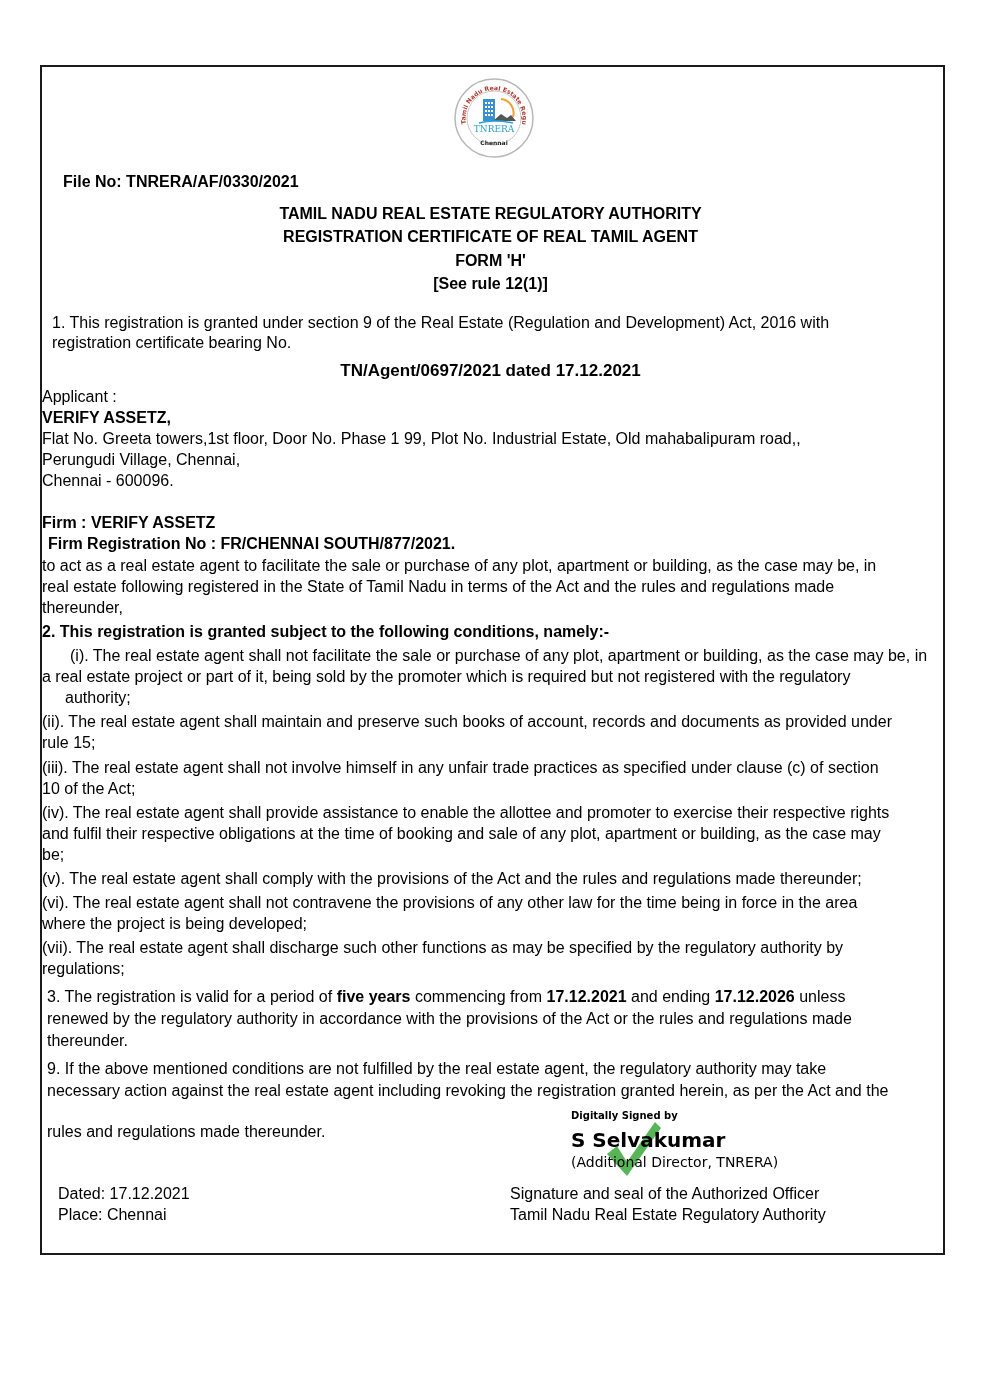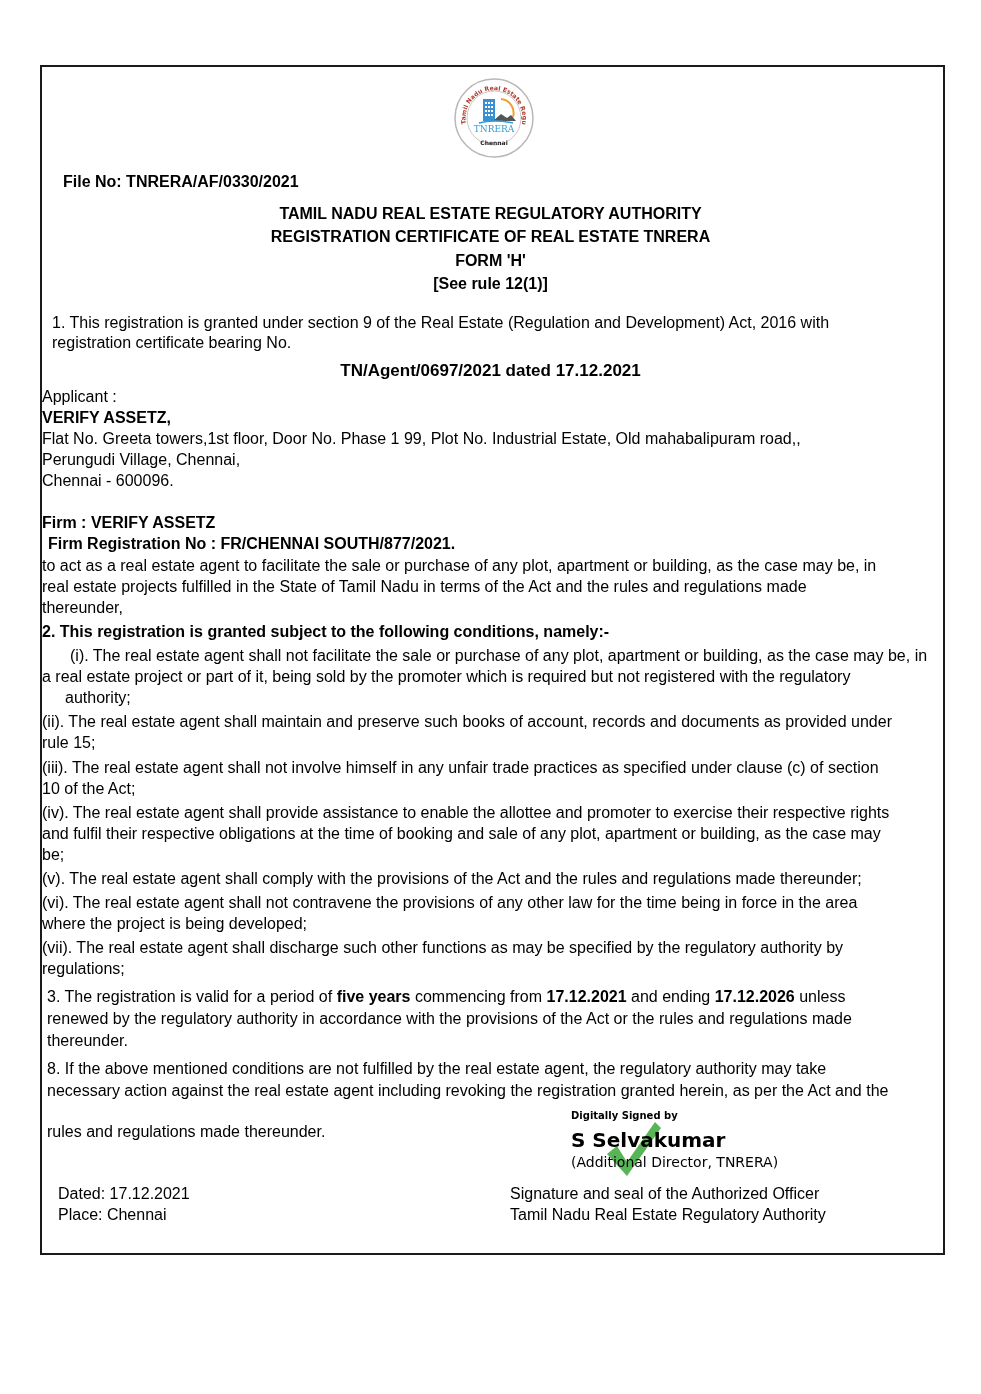--- a/index.html
+++ b/index.html
@@ -50,38 +50,38 @@
     <path d="M 40 44 L 48 37 L 54 41 L 58 38 L 63 44 Z" fill="#555"></path>
     <path d="M 26 46 Q 41 42 60 46" fill="none" stroke="#2a9fd6" stroke-width="1.5"></path>
     <text x="41" y="55" text-anchor="middle" font-family="DejaVu Serif, serif" font-size="9" fill="#2a9fd6">TNRERA</text>
     <text x="41" y="68" text-anchor="middle" font-family="DejaVu Sans, sans-serif" font-size="6" font-weight="bold" fill="#222">Chennai</text>
   </svg>
 </div>
 
 <div class="abs txt b" style="left:63px; top:171px;">File No: TNRERA/AF/0330/2021</div>
 
 <div class="abs txt b center" style="top:203px;">TAMIL NADU REAL ESTATE REGULATORY AUTHORITY</div>
-<div class="abs txt b center" style="top:226px;">REGISTRATION CERTIFICATE OF REAL ESTATE TNRERA</div>
+<div class="abs txt b center" style="top:226px;">REGISTRATION CERTIFICATE OF REAL TAMIL AGENT</div>
 <div class="abs txt b center" style="top:250px;">FORM 'H'</div>
 <div class="abs txt b center" style="top:273px;">[See rule 12(1)]</div>
 
 <div class="abs txt" style="left:52px; top:312px;">1. This registration is granted under section 9 of the Real Estate (Regulation and Development) Act, 2016 with</div>
 <div class="abs txt" style="left:52px; top:332px;">registration certificate bearing No.</div>
 <div class="abs b center" style="top:360px; font-size:17px; line-height:22px;">TN/Agent/0697/2021 dated 17.12.2021</div>
 
 <div class="abs txt" style="left:42px; top:386px;">Applicant :</div>
 <div class="abs txt b" style="left:42px; top:407px;">VERIFY ASSETZ,</div>
 <div class="abs txt" style="left:42px; top:428px;">Flat No. Greeta towers,1st floor, Door No. Phase 1 99, Plot No. Industrial Estate, Old mahabalipuram road,,</div>
 <div class="abs txt" style="left:42px; top:449px;">Perungudi Village, Chennai,</div>
 <div class="abs txt" style="left:42px; top:470px;">Chennai - 600096.</div>
 
 <div class="abs txt b" style="left:42px; top:512px;">Firm : VERIFY ASSETZ</div>
 <div class="abs txt b" style="left:42px; top:533px;margin-left:6px;">Firm Registration No : FR/CHENNAI SOUTH/877/2021.</div>
 <div class="abs txt" style="left:42px; top:555px;"> to act as a real estate agent to facilitate the sale or purchase of any plot, apartment or building, as the case may be, in</div>
-<div class="abs txt" style="left:42px; top:576px;">real estate projects fulfilled in the State of Tamil Nadu in terms of the Act and the rules and regulations made</div>
+<div class="abs txt" style="left:42px; top:576px;">real estate following registered in the State of Tamil Nadu in terms of the Act and the rules and regulations made</div>
 <div class="abs txt" style="left:42px; top:597px;">thereunder,</div>
 
 <div class="abs txt b" style="left:42px; top:621px;">2. This registration is granted subject to the following conditions, namely:-</div>
 
 <div class="abs txt" style="left:42px; top:645px;padding-left:28px;">(i). The real estate agent shall not facilitate the sale or purchase of any plot, apartment or building, as the case may be, in</div>
 <div class="abs txt" style="left:42px; top:666px;">a real estate project or part of it, being sold by the promoter which is required but not registered with the regulatory</div>
 <div class="abs txt" style="left:42px; top:687px;padding-left:23px;">authority;</div>
 
 <div class="abs txt" style="left:42px; top:711px;">(ii). The real estate agent shall maintain and preserve such books of account, records and documents as provided under</div>
 <div class="abs txt" style="left:42px; top:732px;">rule 15;</div>
@@ -100,21 +100,21 @@
 
 <div class="abs txt" style="left:42px; top:937px;">(vii). The real estate agent shall discharge such other functions as may be specified by the regulatory authority by</div>
 <div class="abs txt" style="left:42px; top:958px;">regulations;</div>
 
 <div class="abs txt" style="left:47px; top:986px;">
   <span>3. The registration is valid for a period of </span><span class="b">five years</span><span> commencing from </span><span class="b">17.12.2021</span><span> and ending </span><span class="b">17.12.2026</span><span> unless</span>
 </div>
 <div class="abs txt" style="left:47px; top:1008px;">renewed by the regulatory authority in accordance with the provisions of the Act or the rules and regulations made</div>
 <div class="abs txt" style="left:47px; top:1030px;">thereunder.</div>
 
-<div class="abs txt" style="left:47px; top:1058px;">8. If the above mentioned conditions are not fulfilled by the real estate agent, the regulatory authority may take</div>
+<div class="abs txt" style="left:47px; top:1058px;">9. If the above mentioned conditions are not fulfilled by the real estate agent, the regulatory authority may take</div>
 <div class="abs txt" style="left:47px; top:1080px;">necessary action against the real estate agent including revoking the registration granted herein, as per the Act and the</div>
 <div class="abs txt" style="left:47px; top:1101px;margin-top:20px;">rules and regulations made thereunder.</div>
 
 <div class="sig">
   <svg width="60" height="60" viewBox="0 0 60 60">
     <path d="M 4 36 L 14 28 L 24 44 L 52 4 L 58 10 L 24 58 Z" fill="#3aa83a" opacity="0.85"></path>
   </svg>
   <div class="l1">Digitally Signed by</div>
   <div class="l2">S Selvakumar</div>
   <div class="l3">(Additional Director, TNRERA)</div>

